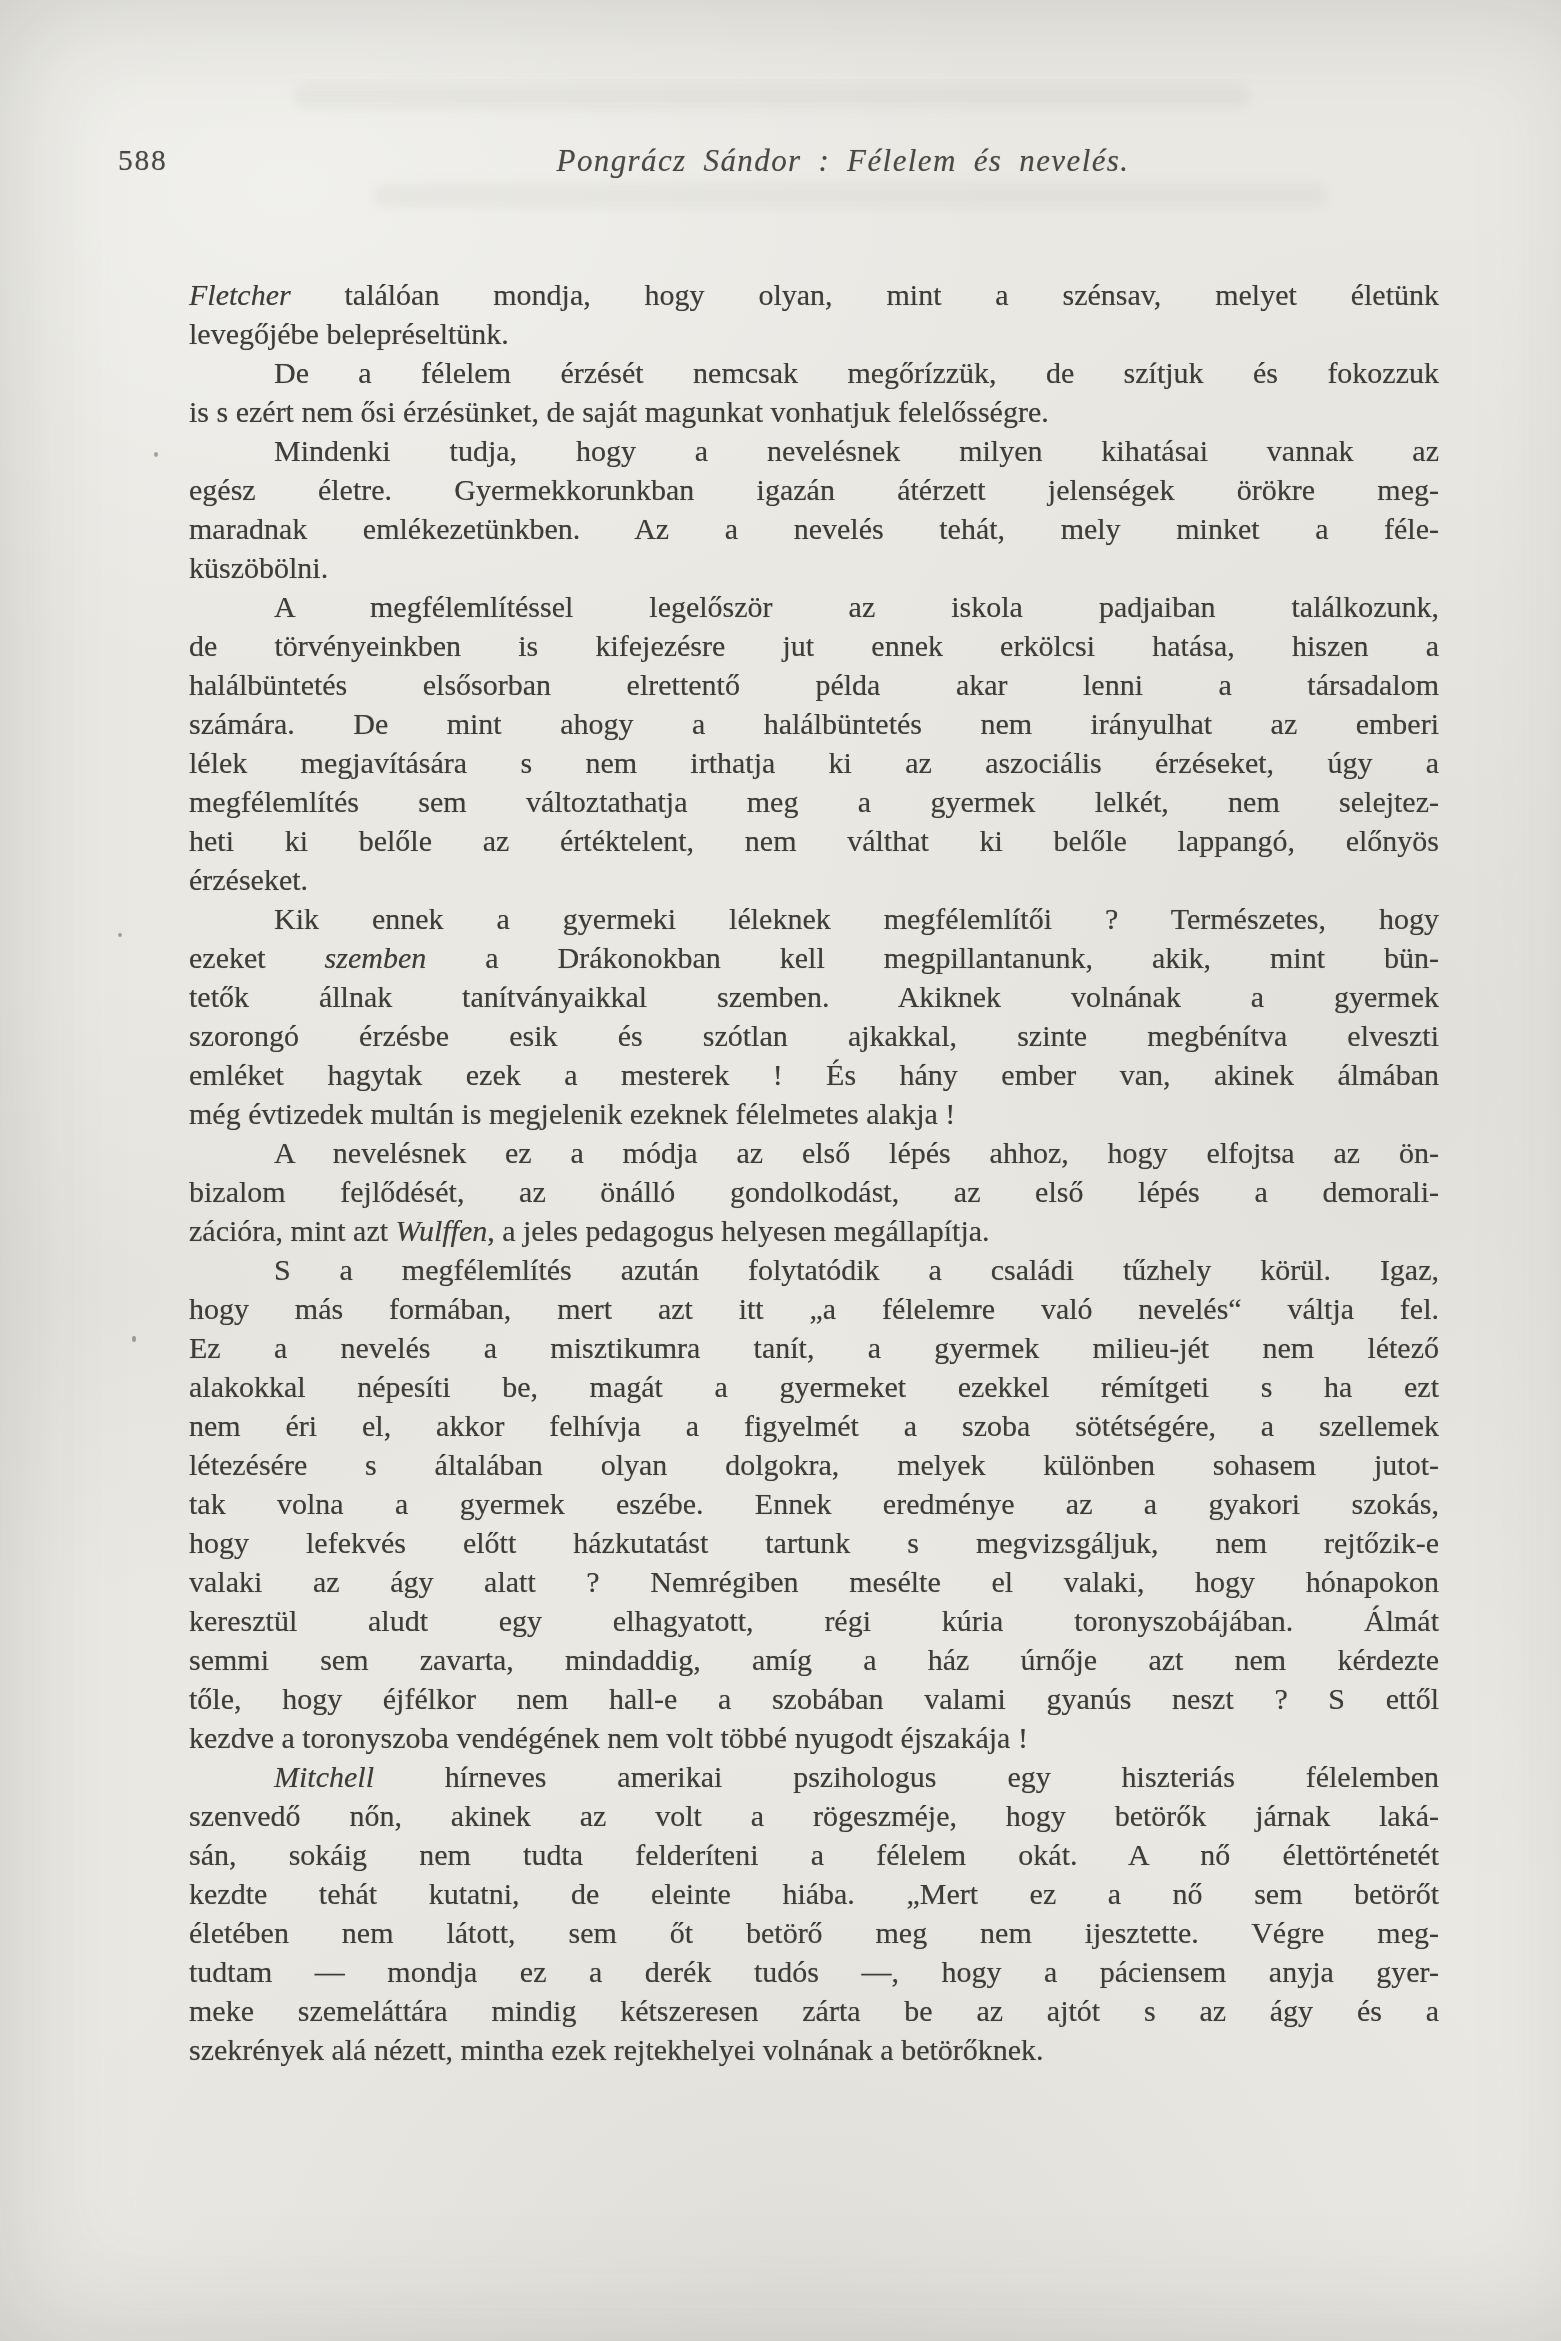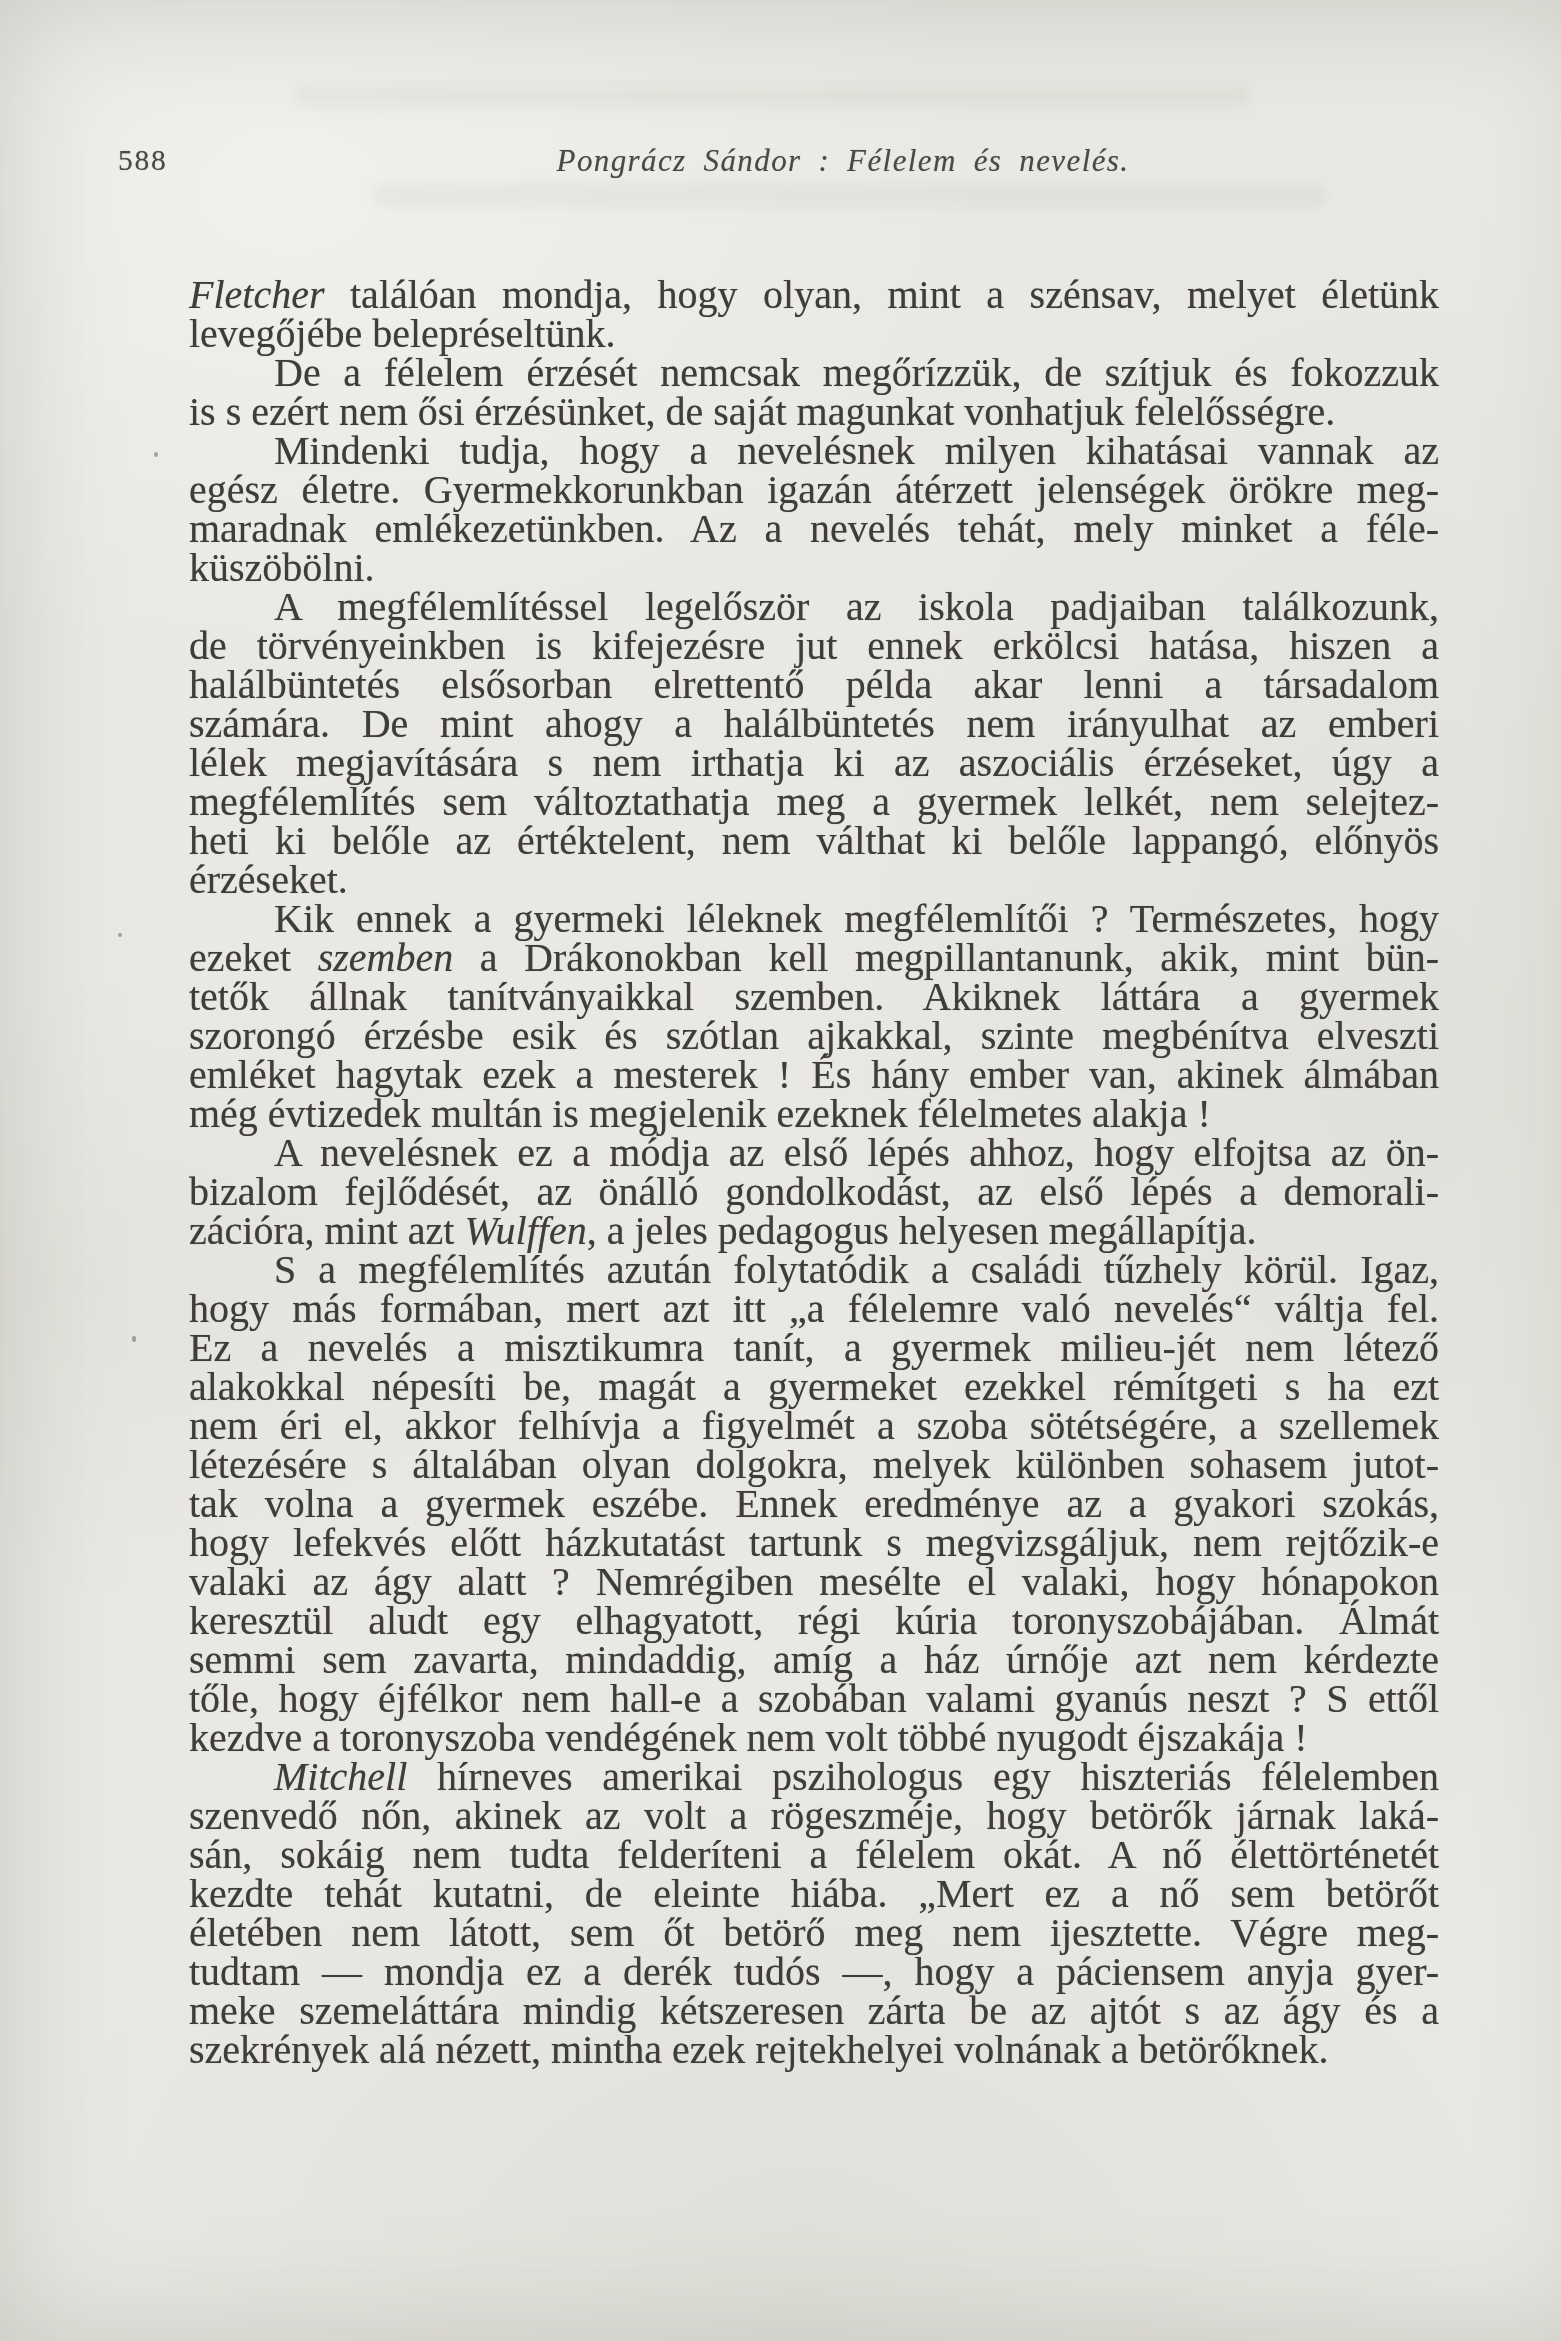--- a/index.html
+++ b/index.html
@@ -36,21 +36,21 @@
     white-space: nowrap;
     font-style: italic;
     font-size: 31px;
     letter-spacing: 1.4px;
     word-spacing: 7.8px;
     color: var(--header-ink, #4b4946);
     text-shadow: 0 0 0.9px rgba(70,68,64,0.45);
   }
   .text-block {
     position: absolute; left: 189px; top: 275px; width: 1250px;
-    font-size: 40px;
+    font-size: 30px;
     line-height: 39px;
     text-shadow: 0 0 0.7px rgba(62,60,56,0.55);
   }
   .para { margin: 0; }
   .para.indent .line:first-child { text-indent: 85px; }
   .line {
     text-align: justify;
     text-align-last: justify;
   }
   .line.para-end { text-align-last: left; }
@@ -101,21 +101,21 @@
         <div class="line"><span class="rm">halálbüntetés elsősorban elrettentő példa akar lenni a társadalom</span></div>
         <div class="line"><span class="rm">számára. De mint ahogy a halálbüntetés nem irányulhat az emberi</span></div>
         <div class="line"><span class="rm">lélek megjavítására s nem irthatja ki az aszociális érzéseket, úgy a</span></div>
         <div class="line"><span class="rm">megfélemlítés sem változtathatja meg a gyermek lelkét, nem selejtez-</span></div>
         <div class="line"><span class="rm">heti ki belőle az értéktelent, nem válthat ki belőle lappangó, előnyös</span></div>
         <div class="line para-end"><span class="rm">érzéseket.</span></div>
       </div>
       <div class="para indent">
         <div class="line"><span class="rm">Kik ennek a gyermeki léleknek megfélemlítői ? Természetes, hogy</span></div>
         <div class="line"><span class="rm">ezeket </span><span class="em">szemben</span><span class="rm"> a Drákonokban kell megpillantanunk, akik, mint bün-</span></div>
-        <div class="line"><span class="rm">tetők állnak tanítványaikkal szemben. Akiknek láttára a gyermek</span></div>
+        <div class="line"><span class="rm">tetők állnak tanítványaikkal szemben. Akiknek volnának a gyermek</span></div>
         <div class="line"><span class="rm">szorongó érzésbe esik és szótlan ajkakkal, szinte megbénítva elveszti</span></div>
         <div class="line"><span class="rm">emléket hagytak ezek a mesterek ! És hány ember van, akinek álmában</span></div>
         <div class="line para-end"><span class="rm">még évtizedek multán is megjelenik ezeknek félelmetes alakja !</span></div>
       </div>
       <div class="para indent">
         <div class="line"><span class="rm">A nevelésnek ez a módja az első lépés ahhoz, hogy elfojtsa az ön-</span></div>
         <div class="line"><span class="rm">bizalom fejlődését, az önálló gondolkodást, az első lépés a demorali-</span></div>
         <div class="line para-end"><span class="rm">zációra, mint azt </span><span class="em">Wulffen</span><span class="rm">, a jeles pedagogus helyesen megállapítja.</span></div>
       </div>
       <div class="para indent">

